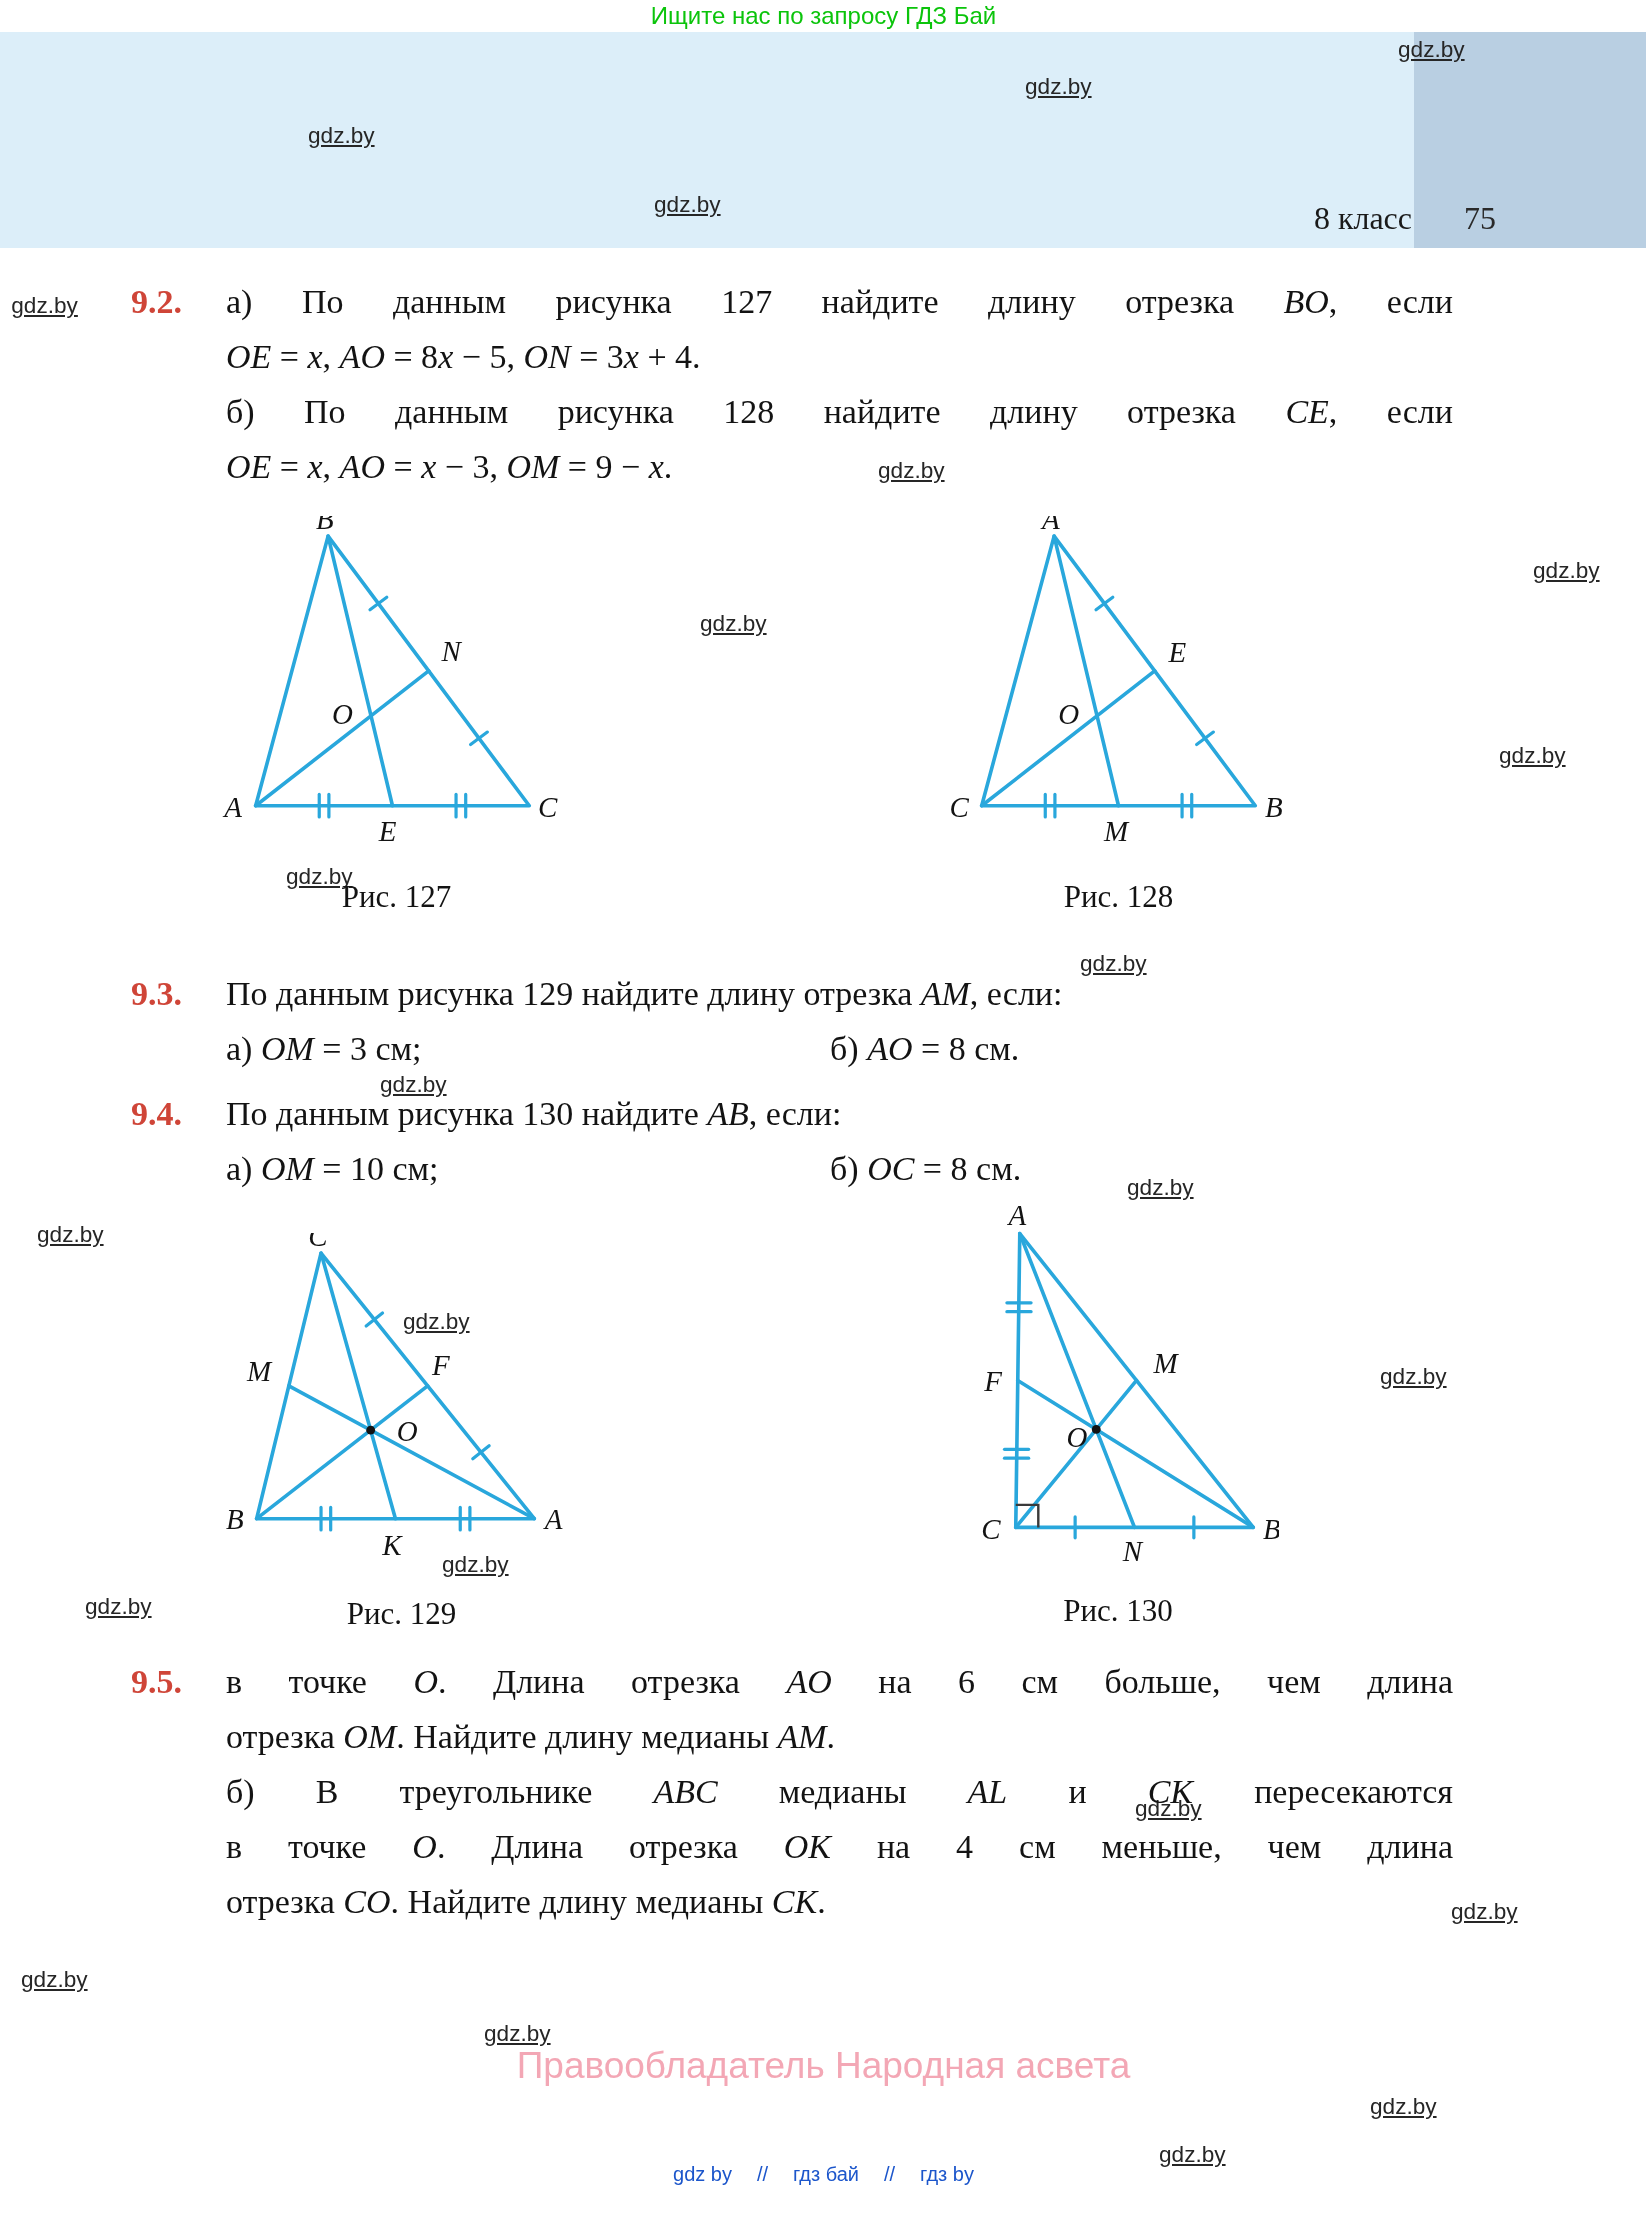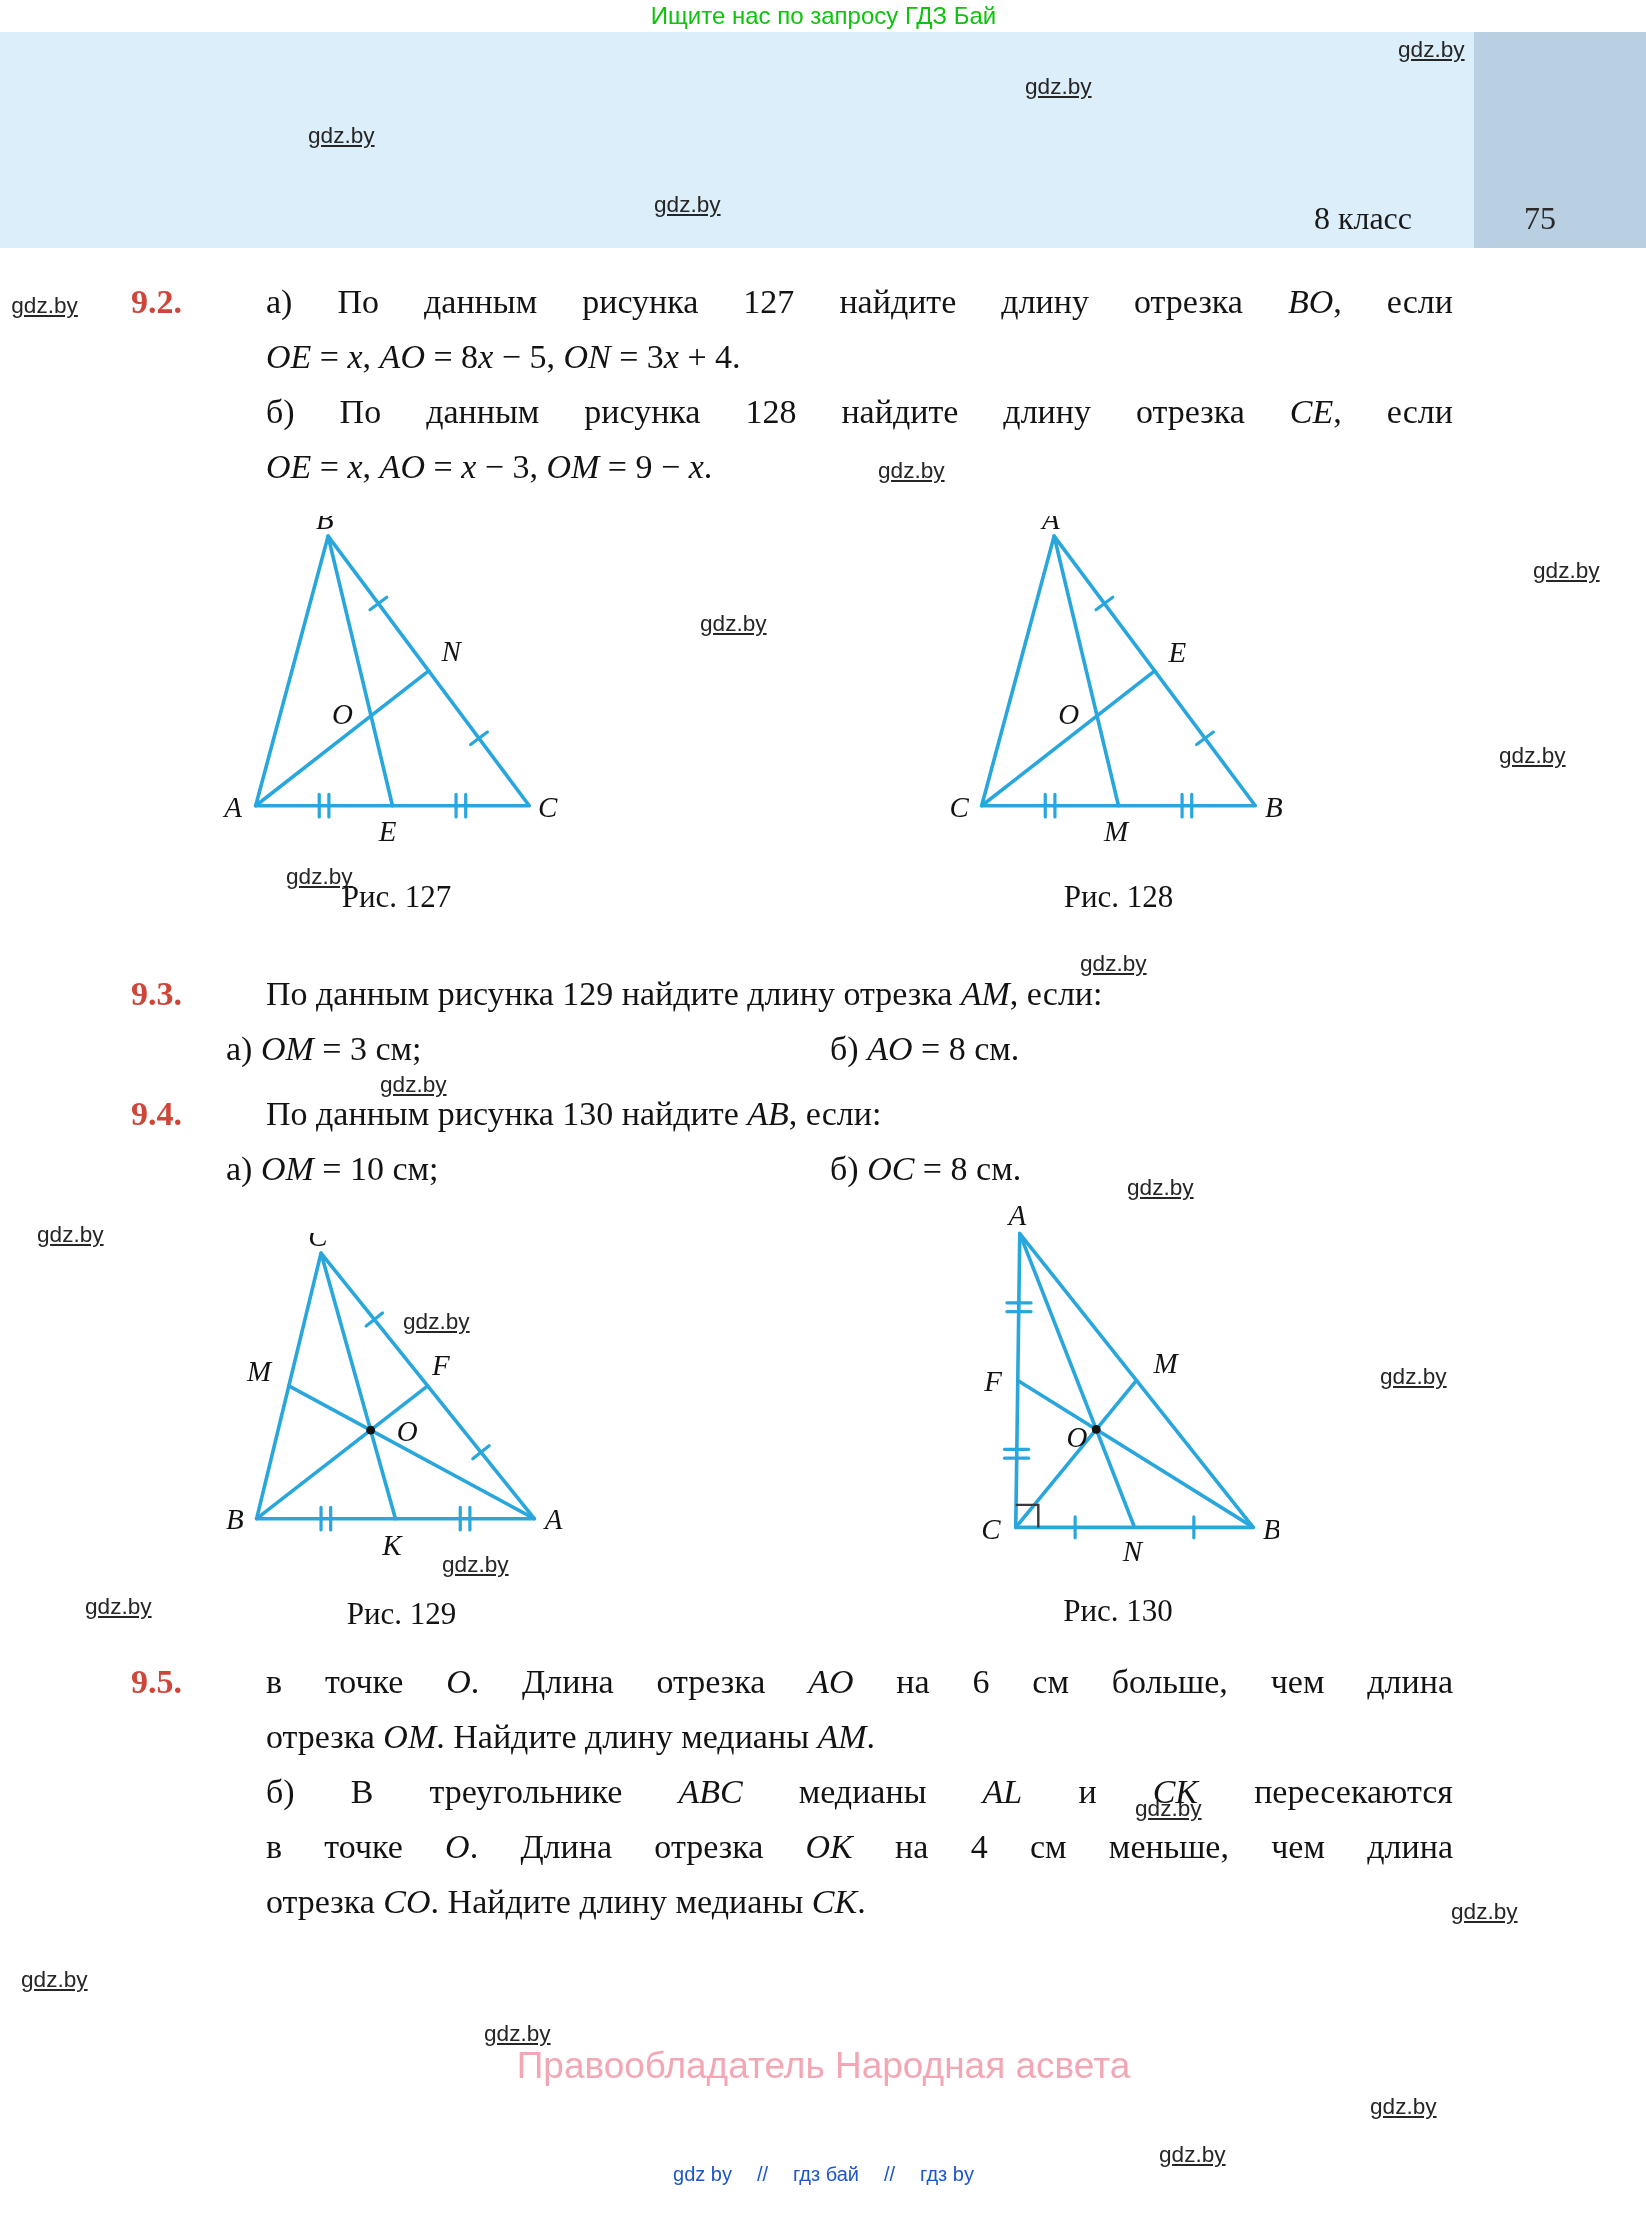--- a/index.html
+++ b/index.html
@@ -3,30 +3,30 @@
 <meta charset="utf-8">
 <style>
   * { margin:0; padding:0; box-sizing:border-box; }
   html,body { width:1647px; height:2216px; }
   body { position:relative; background:#ffffff; font-family:"Liberation Serif", serif; color:#131313; overflow:hidden; }
 
   .top-banner { position:absolute; top:2.4px; left:0; width:100%; text-align:center;
     font-family:"Liberation Sans", sans-serif; font-size:24px; color:#0bc40b; }
 
   .header-band { position:absolute; left:0; top:32px; width:1647px; height:216px; background:#dceef9; }
-  .page-box { position:absolute; right:0; top:0; width:173px; height:216px; background:#b9cfe2; }
+  .page-box { position:absolute; right:0; top:0; width:233px; height:216px; background:#b9cfe2; }
   .page-num { position:absolute; left:50px; bottom:11.3px; font-size:32px; color:#2a2a2a; }
   .grade { position:absolute; right:235px; bottom:11.3px; font-size:32px; color:#1a1a1a; }
 
   .wm { position:absolute; font-family:"Liberation Sans", sans-serif; font-size:22.6px; color:#262626; white-space:nowrap;text-decoration:underline; }
 
   .problem { position:absolute; left:131px; width:1338px; }
   .pnum { position:absolute; left:0; top:0; font-weight:bold; color:#cf4538; font-size:34px; line-height:55px; }
   .pbody { margin-left:95px; width:1227px; font-size:34px; }
-  .line { height:55px; line-height:55px; white-space:nowrap;margin-left:40px; }
+  .line { height:55px; line-height:55px; white-space:nowrap; }
   .just { white-space:normal; text-align:justify; text-align-last:justify; }
   .var { font-style:italic; }
   .subrow { position:relative; height:55px; line-height:55px; }
   .sub-b { position:absolute; left:604px; top:0; }
 
   .figure { position:absolute; }
   .fig-caption { text-align:center; font-size:31px; margin-top:21px; color:#131313; }
 
   svg text { font-family:"Liberation Serif", serif; font-style:italic; font-size:36px; fill:#131313; }
   .edge { stroke:#29a7dc; stroke-width:4.5; fill:none; stroke-linejoin:round; stroke-linecap:round; }

